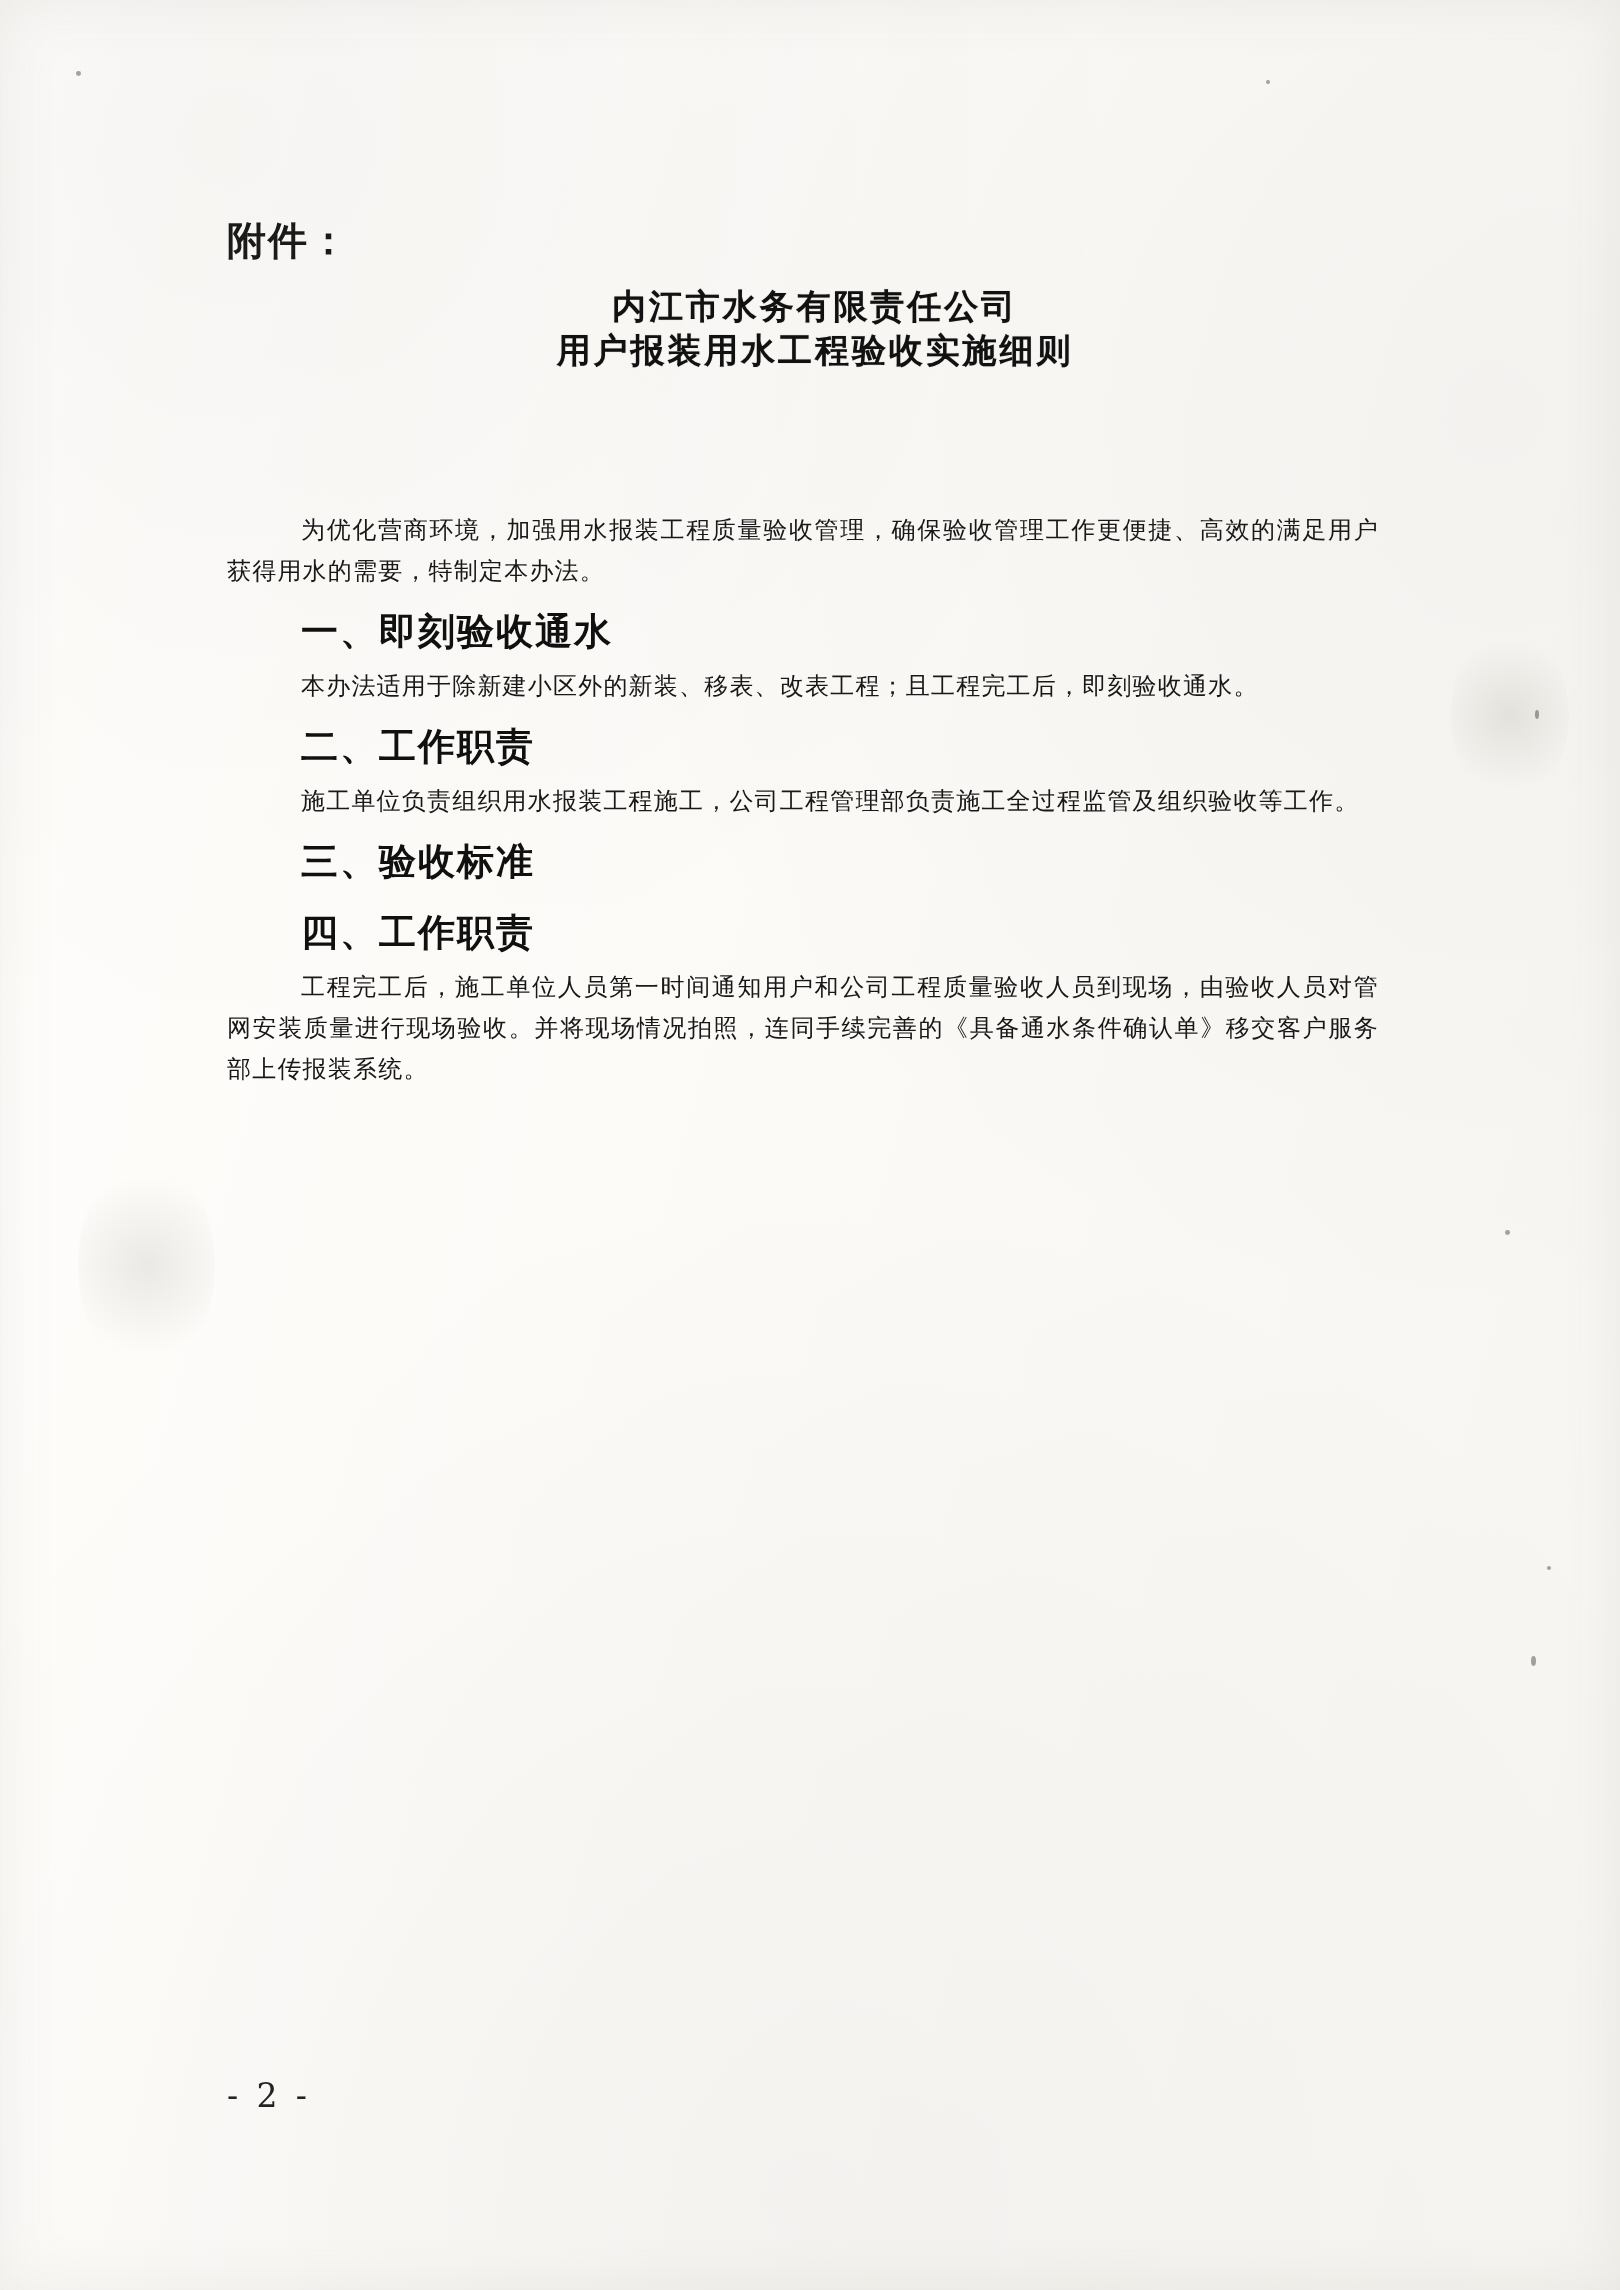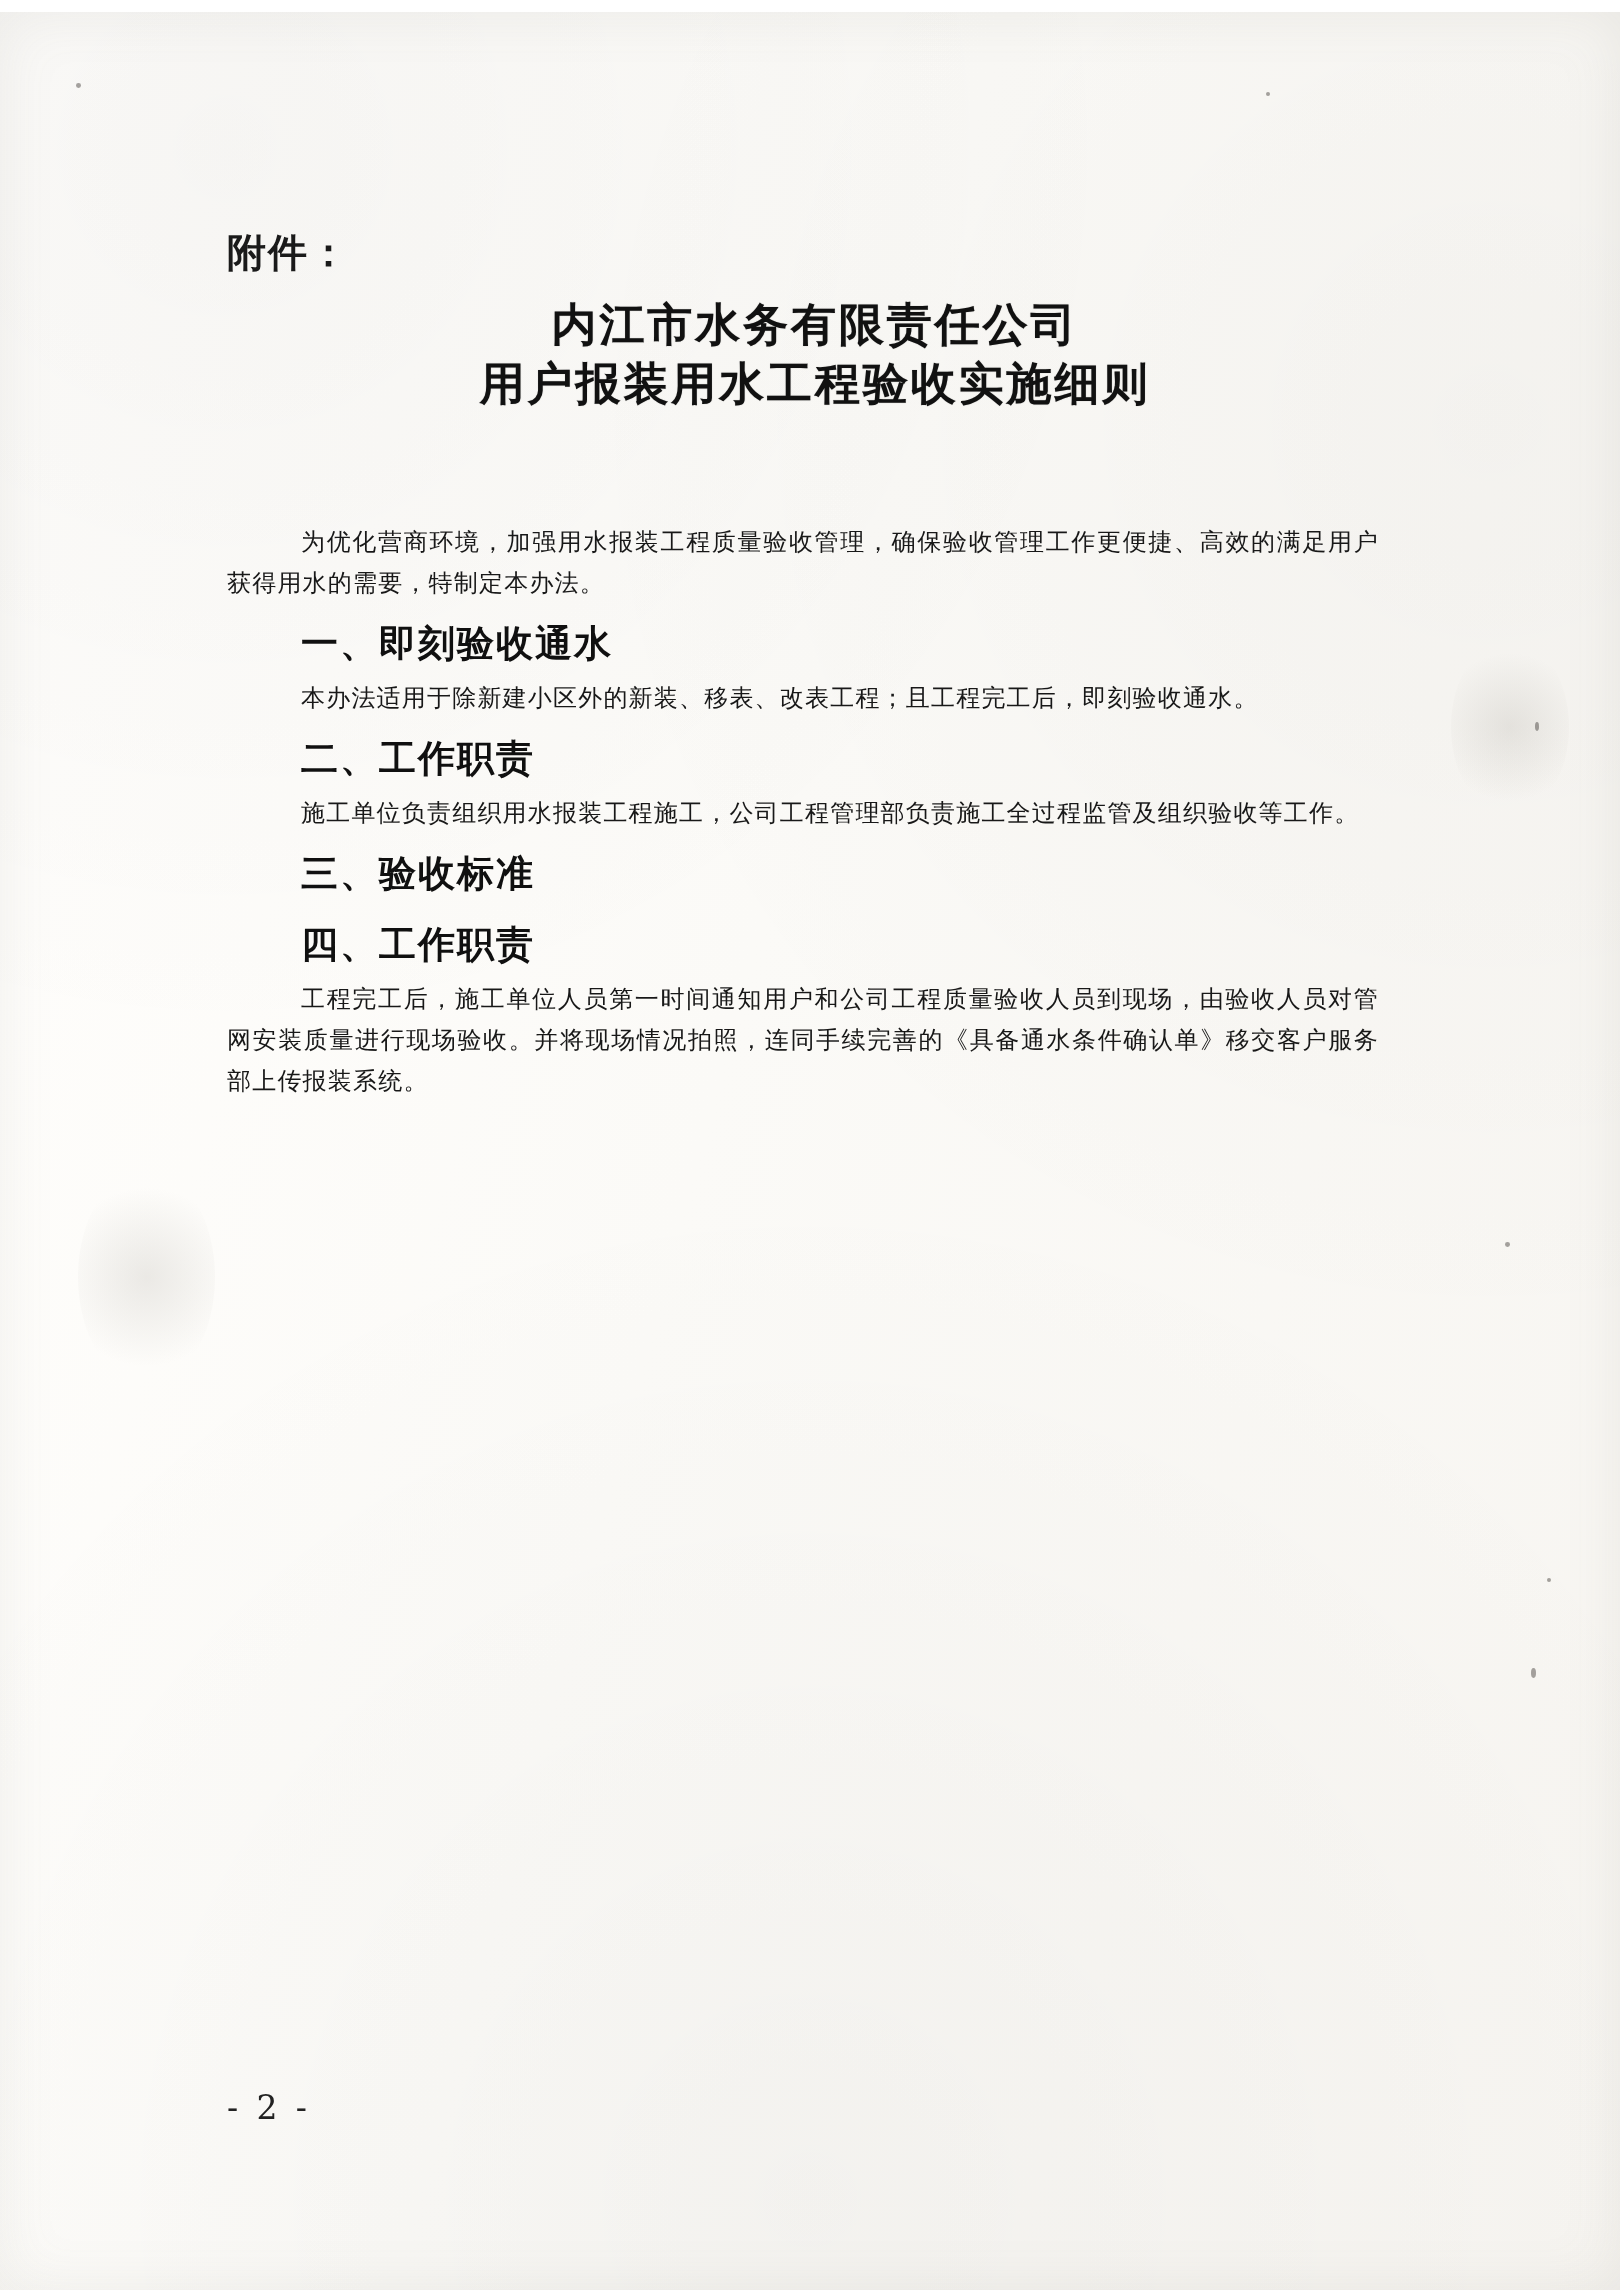--- a/index.html
+++ b/index.html
@@ -12,21 +12,20 @@
     height: 2291px;
     font-family: "DejaVu Serif", serif;
     color: #1b1b1b;
     position: relative;
     overflow: hidden;
   }
   .page {
     position: absolute;
     inset: 0;
     background: #4d7c0f;
-    margin-top: 12px;
   }
   
   .paper-tint {
     position: absolute;
     inset: 0;
     background:
       radial-gradient(circle at 14% 6%, rgba(0,0,0,0.030), rgba(0,0,0,0) 36%),
       radial-gradient(circle at 92% 18%, rgba(0,0,0,0.022), rgba(0,0,0,0) 40%),
       radial-gradient(circle at 50% 96%, rgba(0,0,0,0.026), rgba(0,0,0,0) 45%),
       linear-gradient(105deg, #fffefc 0%, #fbfaf7 45%, #f7f5f1 100%);
@@ -56,21 +55,21 @@
     color: #1a1a1a;
   }
   .doc-title {
     position: absolute;
     top: 284px;
     left: 0;
     width: 1176px;
     text-align: center;
   }
   .doc-title .line {
-    font-size: 45px;
+    font-size: 34px;
     font-weight: 700;
     letter-spacing: 2.9px;
     line-height: 1.30;
     color: #111111;
     font-family: "DejaVu Serif", serif;
     text-shadow: 0 0 1px rgba(0,0,0,0.35);
   }
   .body-block {
     position: absolute;
     top: 510px;

